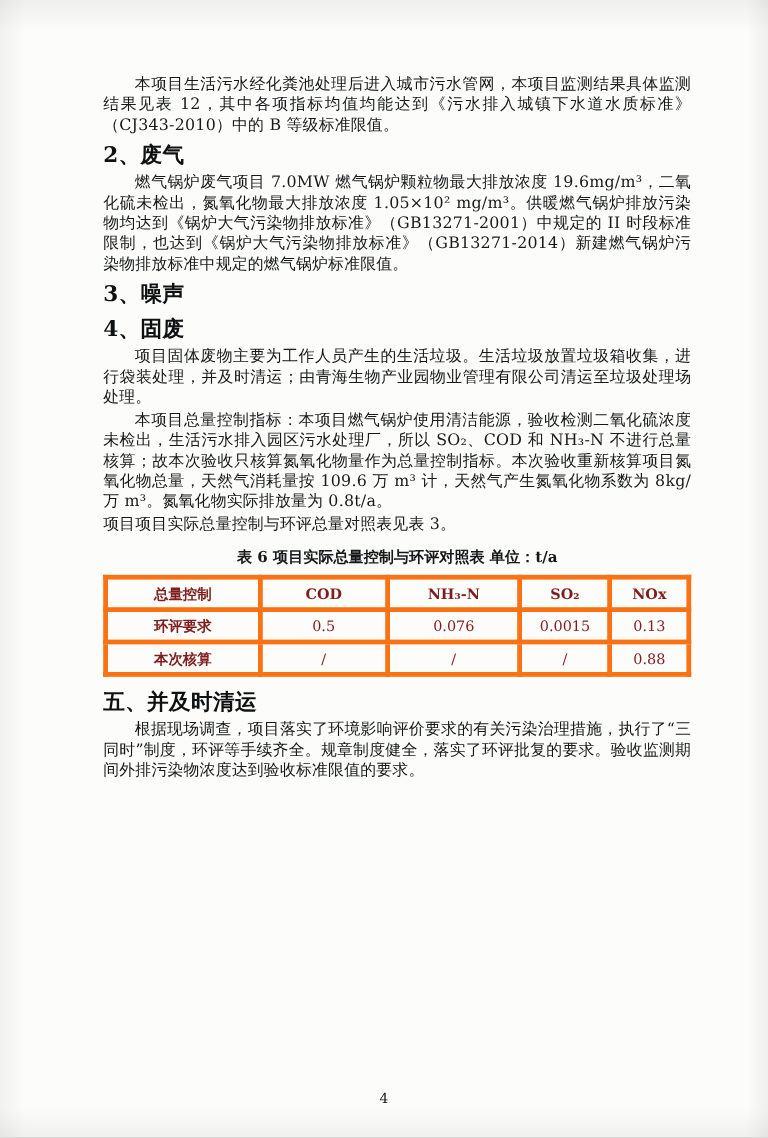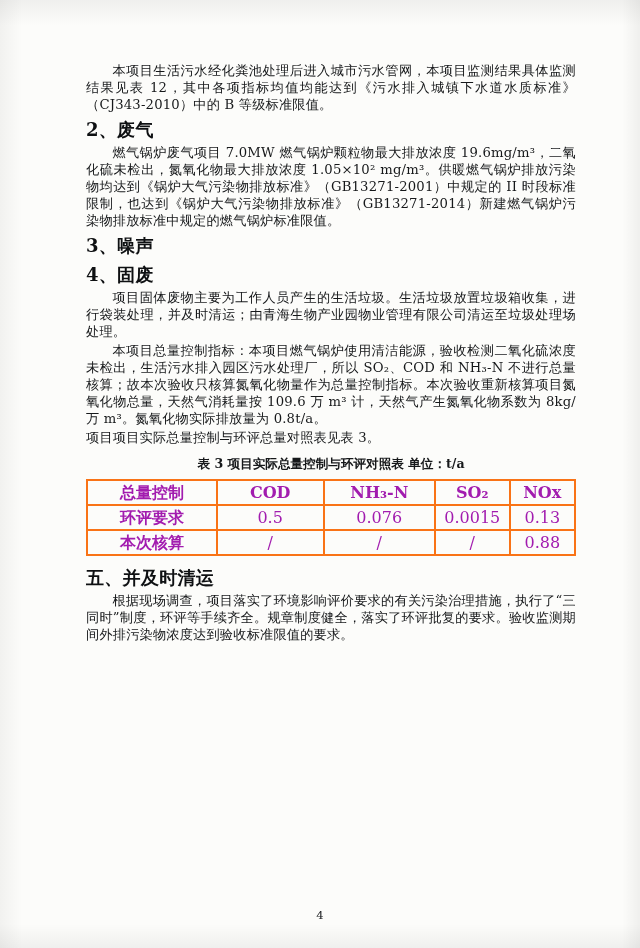--- a/index.html
+++ b/index.html
@@ -63,26 +63,26 @@
     color: #16181a;
     font-weight: bold;
   }
   table.data {
     border-collapse: collapse;
     width: 100%;
     margin: 0 0 4px 0;
     table-layout: fixed;
   }
   table.data th, table.data td {
-    border: 2px solid #f97316;
-    font-size: 16px;
+    border: 4px solid #f97316;
+    font-size: 12px;
     line-height: 18px;
     height: 21px;
     text-align: center;
-    color: #a21caf;
+    color: #7f1d1d;
     font-family: "DejaVu Serif", "Liberation Serif", serif;
     padding: 1px 2px;
   }
   table.data th {
     font-weight: bold;
   }
   table.data td.rowhead {
     font-weight: bold;
   }
   .footer-num {
@@ -109,21 +109,21 @@
     <p class="indent">燃气锅炉废气项目 7.0MW 燃气锅炉颗粒物最大排放浓度 19.6mg/m³，二氧化硫未检出，氮氧化物最大排放浓度 1.05×10² mg/m³。供暖燃气锅炉排放污染物均达到《锅炉大气污染物排放标准》（GB13271-2001）中规定的 II 时段标准限制，也达到《锅炉大气污染物排放标准》（GB13271-2014）新建燃气锅炉污染物排放标准中规定的燃气锅炉标准限值。</p>
 
     <p class="heading">3、噪声</p>
 
     <p class="heading">4、固废</p>
     <p class="indent">项目固体废物主要为工作人员产生的生活垃圾。生活垃圾放置垃圾箱收集，进行袋装处理，并及时清运；由青海生物产业园物业管理有限公司清运至垃圾处理场处理。</p>
 
     <p class="indent">本项目总量控制指标：本项目燃气锅炉使用清洁能源，验收检测二氧化硫浓度未检出，生活污水排入园区污水处理厂，所以 SO₂、COD 和 NH₃-N 不进行总量核算；故本次验收只核算氮氧化物量作为总量控制指标。本次验收重新核算项目氮氧化物总量，天然气消耗量按 109.6 万 m³ 计，天然气产生氮氧化物系数为 8kg/万 m³。氮氧化物实际排放量为 0.8t/a。</p>
     <p>项目项目实际总量控制与环评总量对照表见表 3。</p>
 
-    <div class="tbl-caption">表 3  项目实际总量控制与环评对照表   单位：t/a</div>
+    <div class="tbl-caption">表 6  项目实际总量控制与环评对照表   单位：t/a</div>
 
     <table class="data">
       <thead>
         <tr>
           <th style="width:27%">总量控制</th>
           <th style="width:22%">COD</th>
           <th style="width:23%">NH₃-N</th>
           <th style="width:15%">SO₂</th>
           <th style="width:13%">NOx</th>
         </tr>

